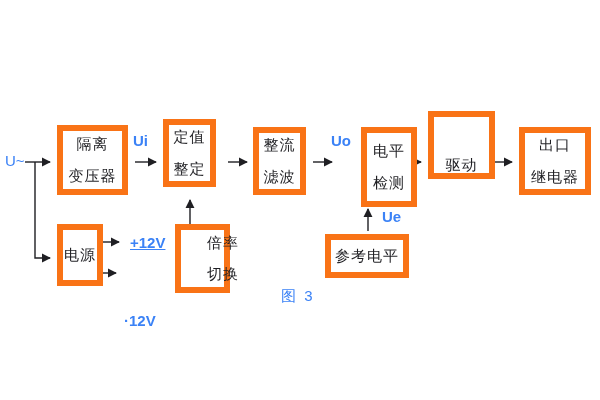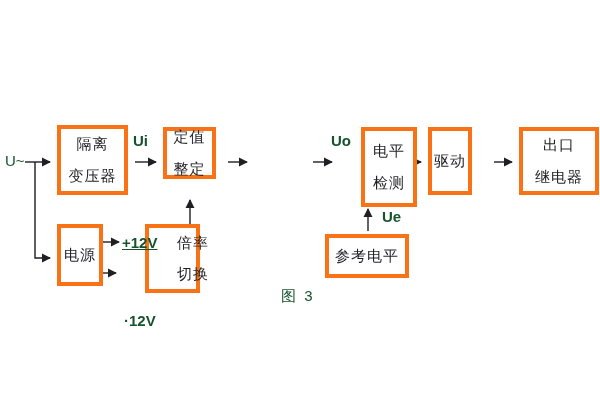--- a/index.html
+++ b/index.html
@@ -13,53 +13,53 @@
   }
   .wires {
     position: absolute;
     left: 0; top: 0;
     width: 600px; height: 400px;
     pointer-events: none;
   }
   .box {
     position: absolute;
     box-sizing: border-box;
-    border: 4px solid #f97316;
+    border: 6px solid #f97316;
     background: #ffffff;
     display: flex;
     flex-direction: column;
     align-items: center;
     justify-content: center;
     gap: 15px;
     font-size: 15px;
     line-height: 1.1;
     color: #1f1f23;
     letter-spacing: 1px;
     white-space: nowrap;
   }
   #b-transformer { left: 57px;  top: 125px; width: 71px; height: 70px; }
-  #b-setpoint    { left: 163px; top: 127px; width: 53px; height: 52px; }
+  #b-setpoint    { left: 163px; top: 119px; width: 53px; height: 68px; }
   #b-rectifier   { left: 253px; top: 127px; width: 53px; height: 68px; }
   #b-level       { left: 361px; top: 127px; width: 56px; height: 80px; }
-  #b-driver      { left: 428px; top: 127px; width: 44px; height: 68px; }
-  #b-relay       { left: 519px; top: 127px; width: 80px; height: 68px; }
+  #b-driver      { left: 428px; top: 111px; width: 67px; height: 68px; justify-content: flex-end; }
+  #b-relay       { left: 519px; top: 127px; width: 72px; height: 68px; }
   #b-power       { left: 57px;  top: 224px; width: 46px; height: 62px; }
-  #b-ratio       { left: 145px; top: 224px; width: 55px; height: 69px; padding-left: 41px; }
+  #b-ratio       { left: 175px; top: 224px; width: 55px; height: 69px; padding-left: 41px; }
   #b-reference   { left: 325px; top: 234px; width: 84px; height: 44px; }
   .lbl {
     position: absolute;
     font-size: 15px;
-    color: #14532d;
+    color: #3b82f6;
     white-space: nowrap;
   }
   #l-input   { left: 5px;   top: 152px; }
   #l-ui      { left: 133px; top: 132px; font-weight: bold; }
   #l-uo      { left: 311px; top: 132px; font-weight: bold; margin-left: 20px; }
   #l-ue      { left: 374px; top: 208px; font-weight: bold; margin-left: 8px; }
-  #l-plus12  { left: 122px; top: 234px; font-weight: bold; text-decoration: underline; }
+  #l-plus12  { left: 130px; top: 234px; font-weight: bold; text-decoration: underline; }
   #l-minus12 { left: 124px; top: 264px; font-weight: bold; margin-top: 48px; }
   #l-caption { left: 281px; top: 287px; letter-spacing: 2px; }
 </style>
 </head>
 <body>
 
 <div class="stage">
 
   <svg class="wires" width="600" height="400" viewBox="0 0 600 400" xmlns="http://www.w3.org/2000/svg">
     <defs>
@@ -85,20 +85,24 @@
   <div class="box" id="b-transformer">
     <span>隔离</span>
     <span>变压器</span>
   </div>
 
   <div class="box" id="b-setpoint">
     <span>定值</span>
     <span>整定</span>
   </div>
 
+  <div class="box" id="b-rectifier">
+    <span>整流</span>
+    <span>滤波</span>
+  </div>
 
   <div class="box" id="b-level">
     <span>电平</span>
     <span>检测</span>
   </div>
 
   <div class="box" id="b-driver">
     <span>驱动</span>
   </div>
 

